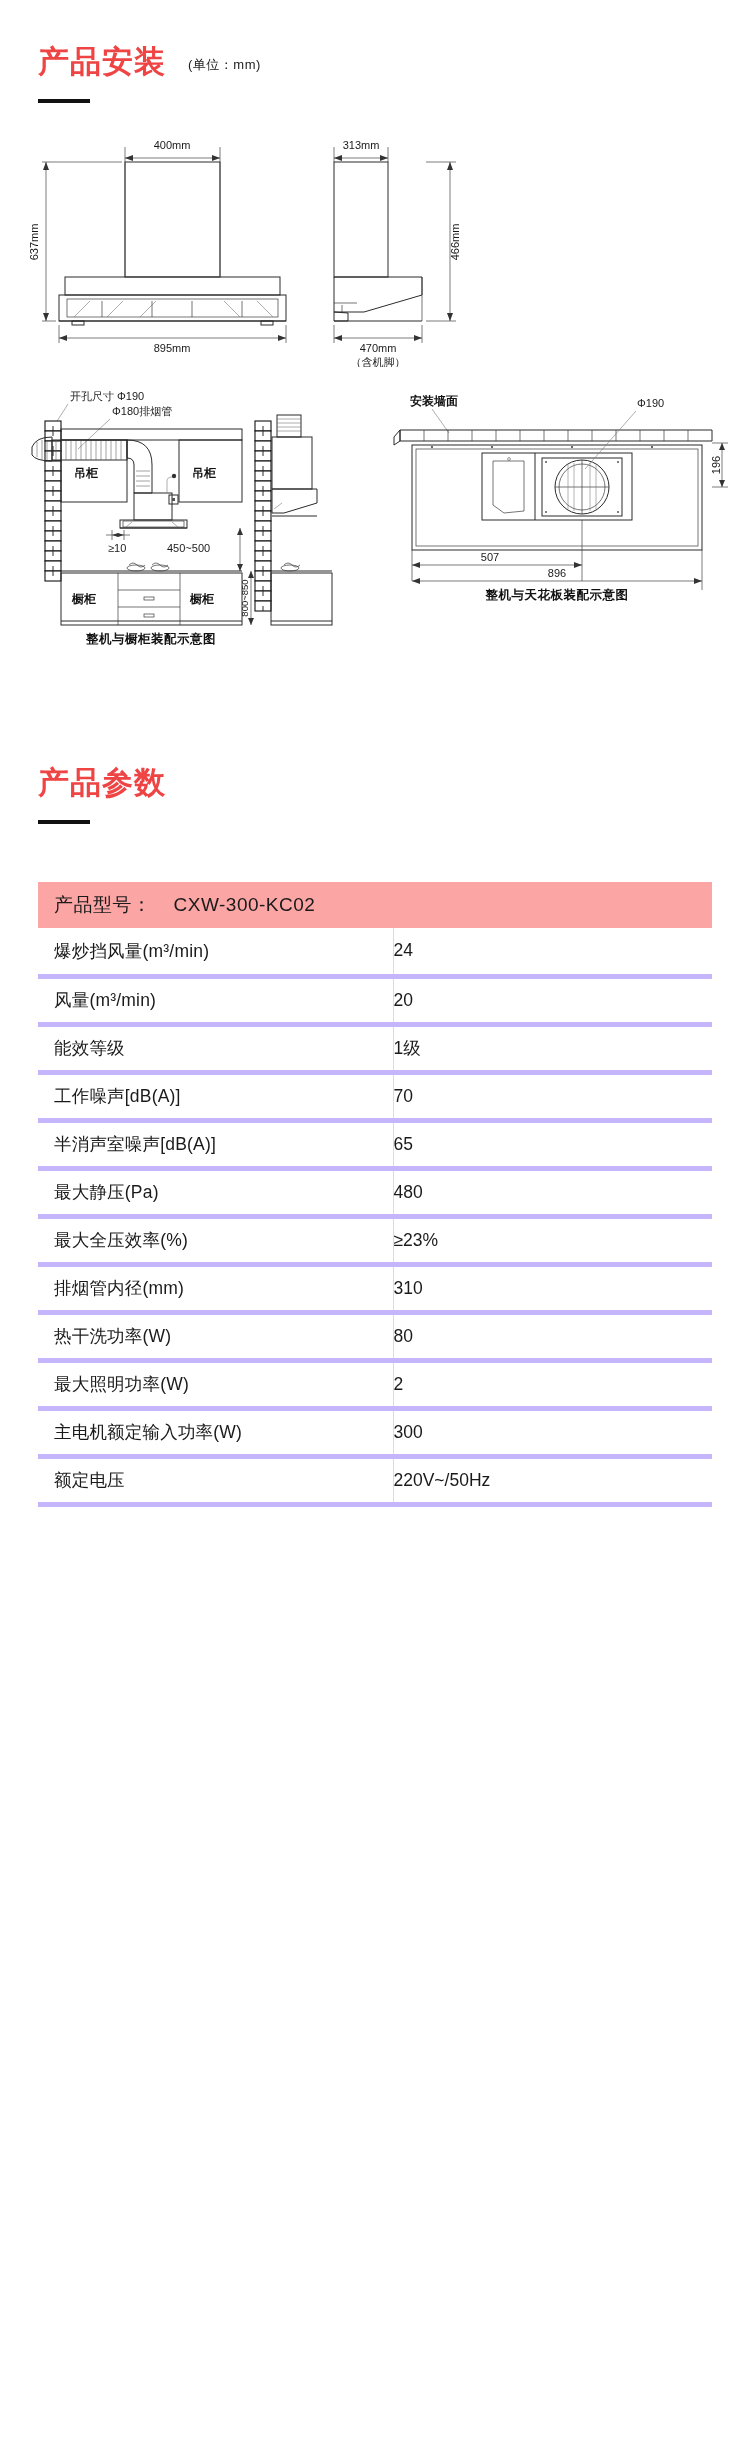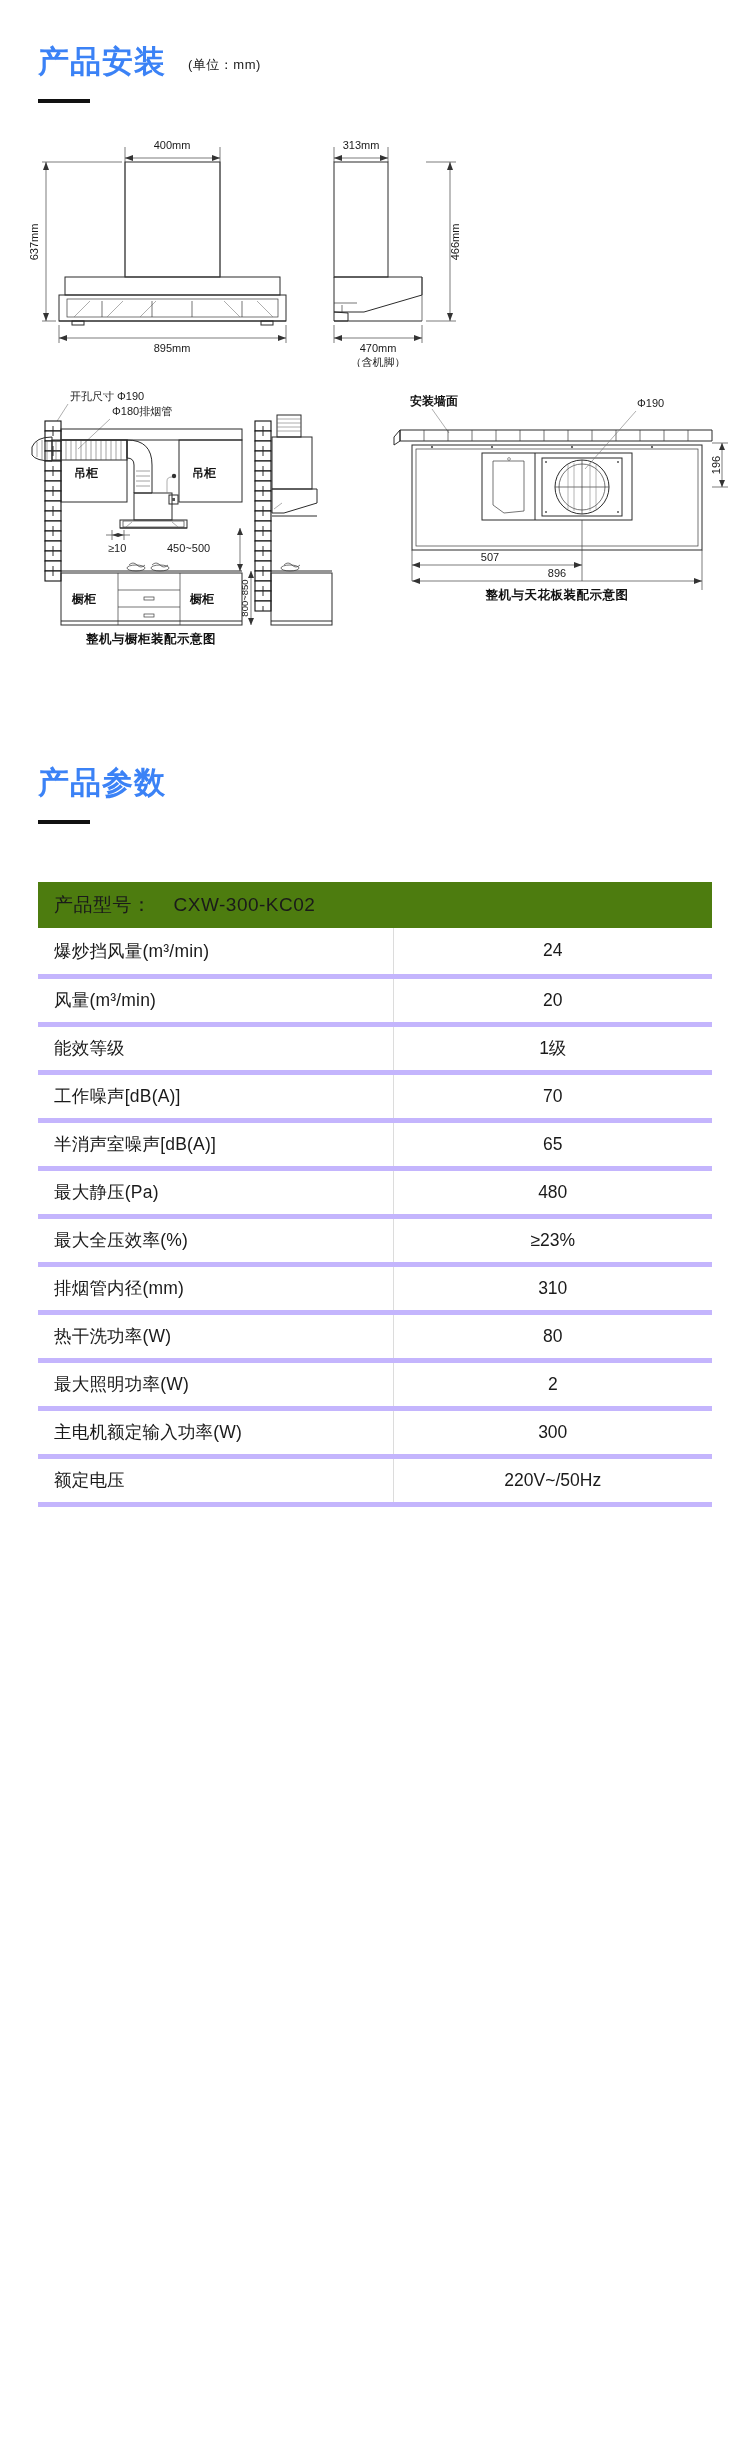--- a/index.html
+++ b/index.html
@@ -12,21 +12,21 @@
   body { width: 750px; height: 2462px; position: relative; overflow: hidden; }
 
   
   .section { position: relative; }
   .sec-title-row { display: flex; align-items: flex-end; padding-left: 38px; }
   .sec-title {
     font-size: 31px;
     font-weight: bold;
     letter-spacing: 1px;
     line-height: 1;
-    color: #3b82f6;
+    color: #ef4444;
   }
   .sec-sub {
     font-size: 13px;
     color: #222;
     margin-left: 22px;
     padding-bottom: 3px;
     letter-spacing: .5px;
   }
   .sec-rule {
     width: 52px;
@@ -65,36 +65,36 @@
 
   
   .tbl {
     width: 674px;
     margin: 0 auto;
     border-collapse: collapse;
     table-layout: fixed;
   }
   .tbl td { padding: 0; vertical-align: middle; }
   .hdr-row td {
-    background: #4d7c0f;
+    background: #fca5a5;
     height: 46px;
     font-size: 19px;
     color: #1a1a1a;
     padding-left: 16px;
     letter-spacing: .5px;
   }
   .hdr-model { margin-left: 22px; }
   .prow td {
     height: 48px;
     border-bottom: 5px solid #c4b5fd;
     font-size: 17.5px;
     color: #1a1a1a;
   }
   .prow .k { padding-left: 16px; width: 355px; letter-spacing: .2px; }
-  .prow .v { text-align: center; border-left: 1px solid #dcdcdc; }
+  .prow .v { border-left: 1px solid #dcdcdc; }
   .prow:first-child td { border-top: 1px solid #dcdcdc; }
 </style>
 </head>
 <body>
 
 <div class="section" style="padding-top:46px;">
   <div class="sec-title-row">
     <span class="sec-title">产品安装</span>
     <span class="sec-sub">(单位：mm)</span>
   </div>

